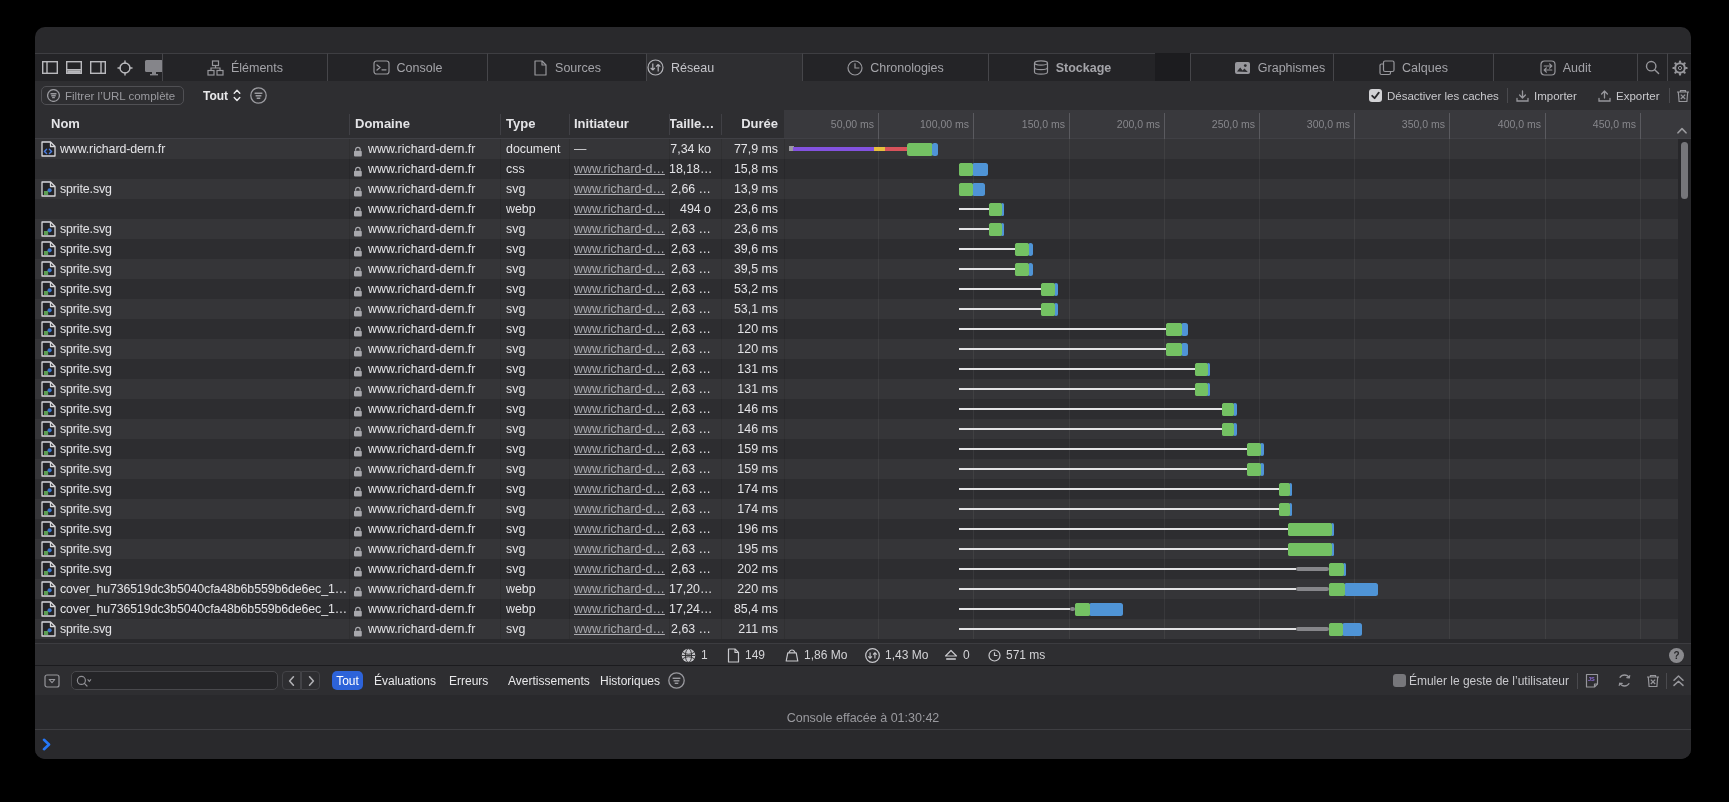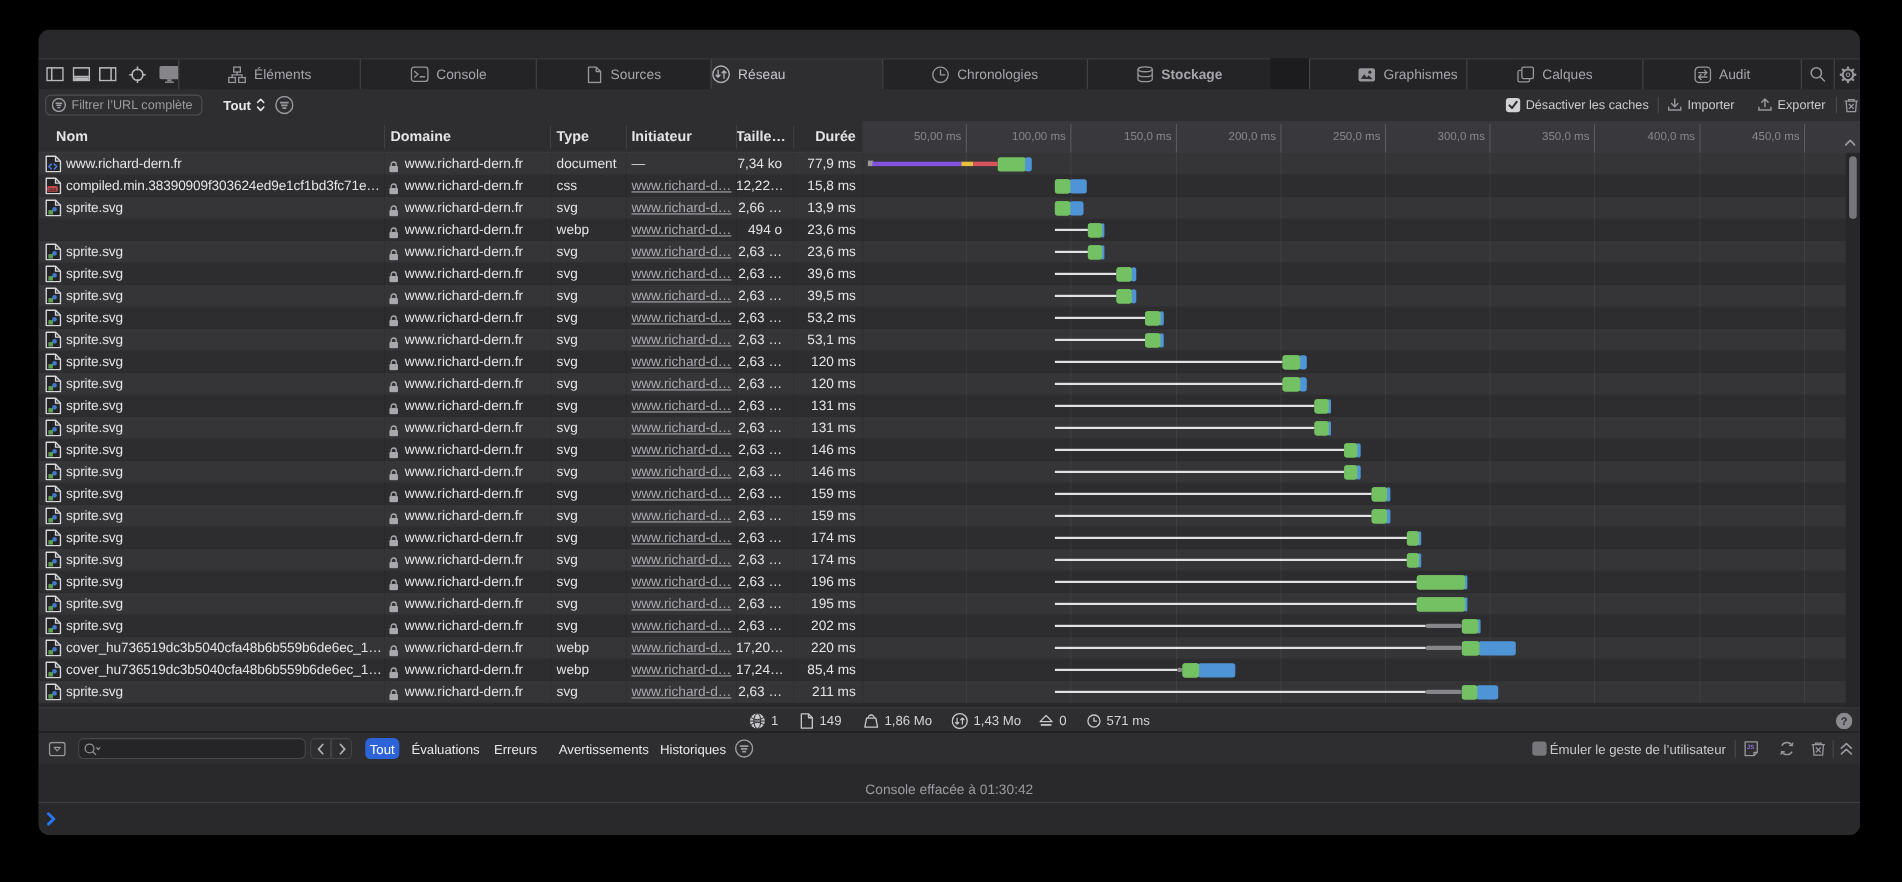--- a/index.html
+++ b/index.html
@@ -297,33 +297,27 @@
 <div class="c-size">7,34 ko</div>
 <div class="c-dur">77,9 ms</div>
 <div style="position:absolute;left:754px;top:7px;width:5px;height:5px;background:#9a9a9e;z-index:2"></div>
         <div style="position:absolute;left:758px;top:8px;width:81px;height:3.5px;background:#8352df;z-index:2"></div>
         <div style="position:absolute;left:839px;top:8px;width:11px;height:3.5px;background:#e7be3e;z-index:2"></div>
         <div style="position:absolute;left:850px;top:8px;width:22px;height:3.5px;background:#d8535b;z-index:2"></div>
         <div style="position:absolute;left:872px;top:3.5px;width:26px;height:13px;background:#74c163;border-radius:2.5px;z-index:2"></div>
         <div style="position:absolute;left:897px;top:3.5px;width:6px;height:13px;background:#4f94d6;border-radius:2.5px;z-index:2"></div>
 </div>
 <div class="row" style="background:#2d2d30">
-<div class="c-name"><span class="fic"><svg width="15" height="16" viewBox="0 0 15 16" style="">
-              <path d="M1 1 h8.5 l4.5 4.5 V15 H1 z" fill="#232326" stroke="#d8d8db" stroke-width="1.3" stroke-linejoin="round"></path>
-              <path d="M9.5 1 v4.5 H14" fill="none" stroke="#d8d8db" stroke-width="1.3" stroke-linejoin="round"></path>
-              <rect x="2" y="8.2" width="9.6" height="5.2" rx="1.4" fill="#c24b48"></rect>
-              <text x="3" y="12.4" font-family="Liberation Sans,sans-serif" font-size="4.6" font-weight="bold" fill="#2a2a2c">css</text>
-            </svg></span><span class="nametxt">compiled.min.38390909f303624ed9e1cf1bd3fc71e…</span></div>
 <div class="c-dom"><span class="lock"><svg width="10" height="11" viewBox="0 0 10 11" style="">
               <path d="M2.6 4.8 V3.6 a2.3 2.3 0 0 1 4.6 0 V4.8" fill="none" stroke="#a8a8ad" stroke-width="1.2"></path>
               <rect x="1" y="4.8" width="7.8" height="5.8" rx="1.1" fill="#a8a8ad"></rect>
             </svg></span><span>www.richard-dern.fr</span></div>
 <div class="c-type">css</div>
 <div class="c-init"><span class="initlink">www.richard-d…</span></div>
-<div class="c-size">12,22…</div>
+<div class="c-size">18,18…</div>
 <div class="c-dur">15,8 ms</div>
 <div style="position:absolute;left:924px;top:3.5px;width:14px;height:13px;background:#74c163;border-radius:2.5px;z-index:2"></div>
         <div style="position:absolute;left:937px;top:3.5px;width:16px;height:13px;background:#4f94d6;border-radius:2.5px;z-index:2"></div>
         <div style="position:absolute;left:924px;top:3.5px;width:14px;height:13px;background:#74c163;border-radius:2.5px;z-index:3"></div>
 </div>
 <div class="row" style="background:#353538">
 <div class="c-name"><span class="fic"><svg width="15" height="16" viewBox="0 0 15 16" style="">
               <path d="M1 1 h8.5 l4.5 4.5 V15 H1 z" fill="#232326" stroke="#d8d8db" stroke-width="1.3" stroke-linejoin="round"></path>
               <path d="M9.5 1 v4.5 H14" fill="none" stroke="#d8d8db" stroke-width="1.3" stroke-linejoin="round"></path>
               <circle cx="8.6" cy="9.3" r="2.1" fill="#3f7ad0"></circle>

